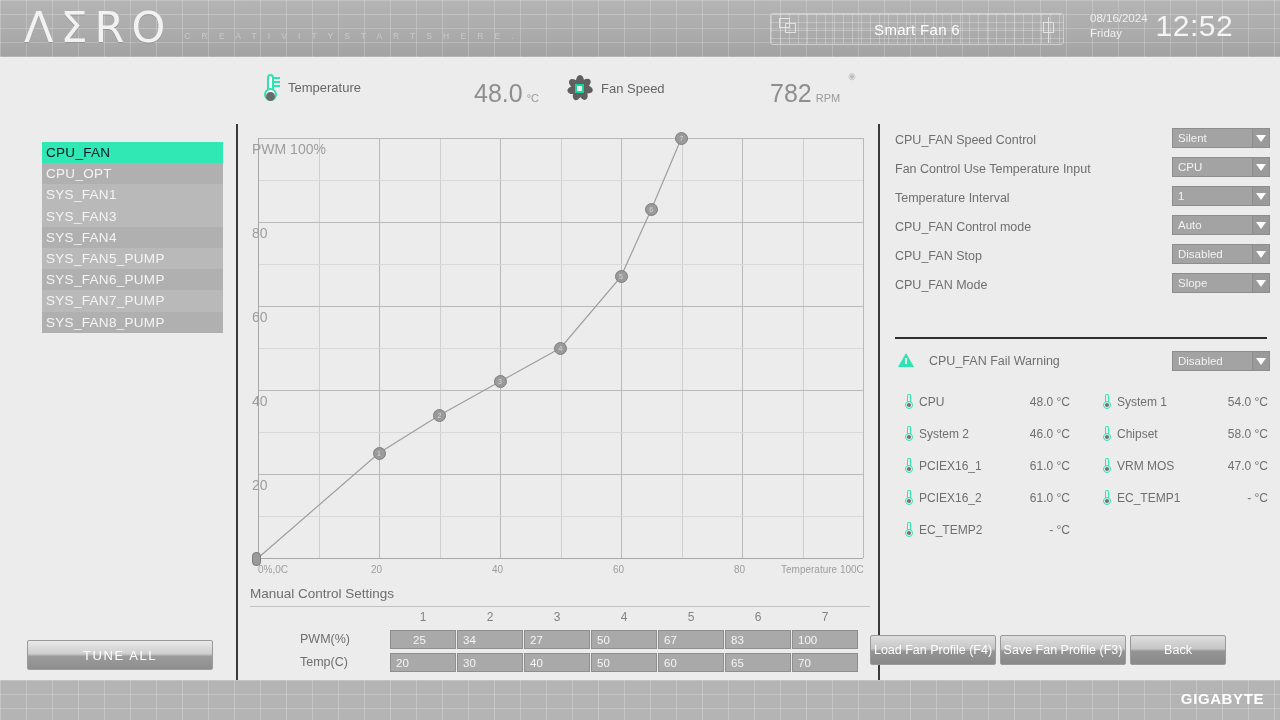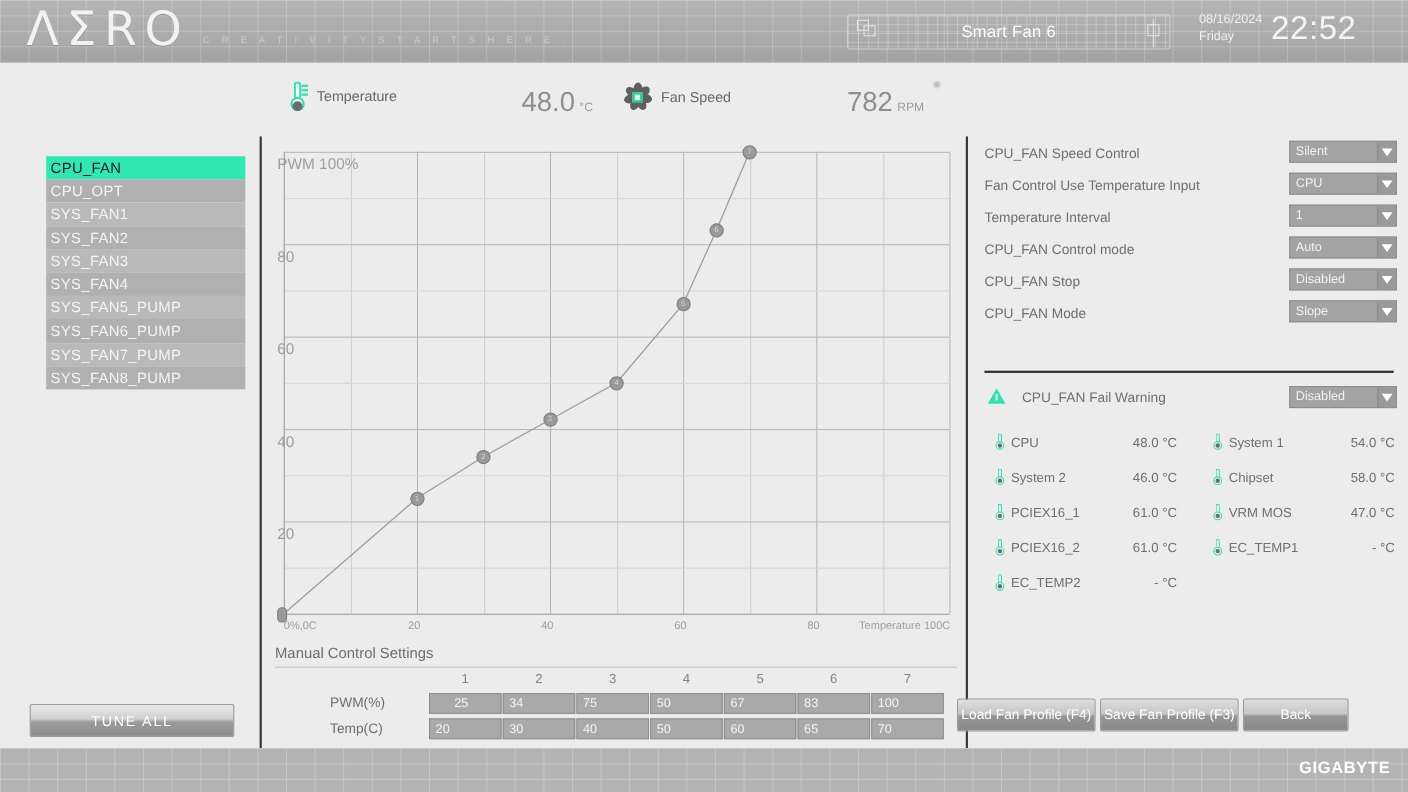--- a/index.html
+++ b/index.html
@@ -202,21 +202,21 @@
       <div class="banner-deco bd2"></div>
       <div class="banner-deco bd3"></div>
       <div class="banner-deco bd4"></div>
       <div class="t">Smart Fan 6</div>
     </div>
     <div class="datetime">
       <div class="dt-left">
         <div>08/16/2024</div>
         <div>Friday</div>
       </div>
-      <div class="dt-time">22:52</div>
+      <div class="dt-time">12:52</div>
     </div>
   </div>
 
   <div class="sensorbar">
     <div class="sensor-item" style="left:262px; top:17px;">
       <div class="thermo-icon">
         <div class="stem"></div>
           <div class="merc"></div>
         <div class="bulb"></div>
           <div class="merc2"></div>
@@ -250,21 +250,20 @@
     </div>
   </div>
 
   <div class="vdiv vdiv-left"></div>
   <div class="vdiv vdiv-right"></div>
 
   <div class="fanlist" id="fanlist">
       <div class="fanlist-item selected">CPU_FAN</div>
       <div class="fanlist-item alt">CPU_OPT</div>
       <div class="fanlist-item">SYS_FAN1</div>
-      <div class="fanlist-item alt">SYS_FAN2</div>
       <div class="fanlist-item">SYS_FAN3</div>
       <div class="fanlist-item alt">SYS_FAN4</div>
       <div class="fanlist-item">SYS_FAN5_PUMP</div>
       <div class="fanlist-item alt">SYS_FAN6_PUMP</div>
       <div class="fanlist-item">SYS_FAN7_PUMP</div>
       <div class="fanlist-item alt">SYS_FAN8_PUMP</div>
     </div>
   <div class="tune-all">TUNE ALL</div>
 
   <div id="chart-layer">
@@ -322,21 +321,21 @@
       <div class="mcs-colnum" style="left: 390px;">1</div>
       <div class="mcs-colnum" style="left: 457px;">2</div>
       <div class="mcs-colnum" style="left: 524px;">3</div>
       <div class="mcs-colnum" style="left: 591px;">4</div>
       <div class="mcs-colnum" style="left: 658px;">5</div>
       <div class="mcs-colnum" style="left: 725px;">6</div>
       <div class="mcs-colnum" style="left: 792px;">7</div>
       <div class="mcs-rowlab" style="top: 632px;">PWM(%)</div>
       <div class="cell" style="left: 390px; top: 630px; padding-left: 22px;">25</div>
       <div class="cell" style="left: 457px; top: 630px;">34</div>
-      <div class="cell" style="left: 524px; top: 630px;">75</div>
+      <div class="cell" style="left: 524px; top: 630px;">27</div>
       <div class="cell" style="left: 591px; top: 630px;">50</div>
       <div class="cell" style="left: 658px; top: 630px;">67</div>
       <div class="cell" style="left: 725px; top: 630px;">83</div>
       <div class="cell" style="left: 792px; top: 630px;">100</div>
       <div class="mcs-rowlab" style="top: 655px;">Temp(C)</div>
       <div class="cell" style="left: 390px; top: 653px;">20</div>
       <div class="cell" style="left: 457px; top: 653px;">30</div>
       <div class="cell" style="left: 524px; top: 653px;">40</div>
       <div class="cell" style="left: 591px; top: 653px;">50</div>
       <div class="cell" style="left: 658px; top: 653px;">60</div>

